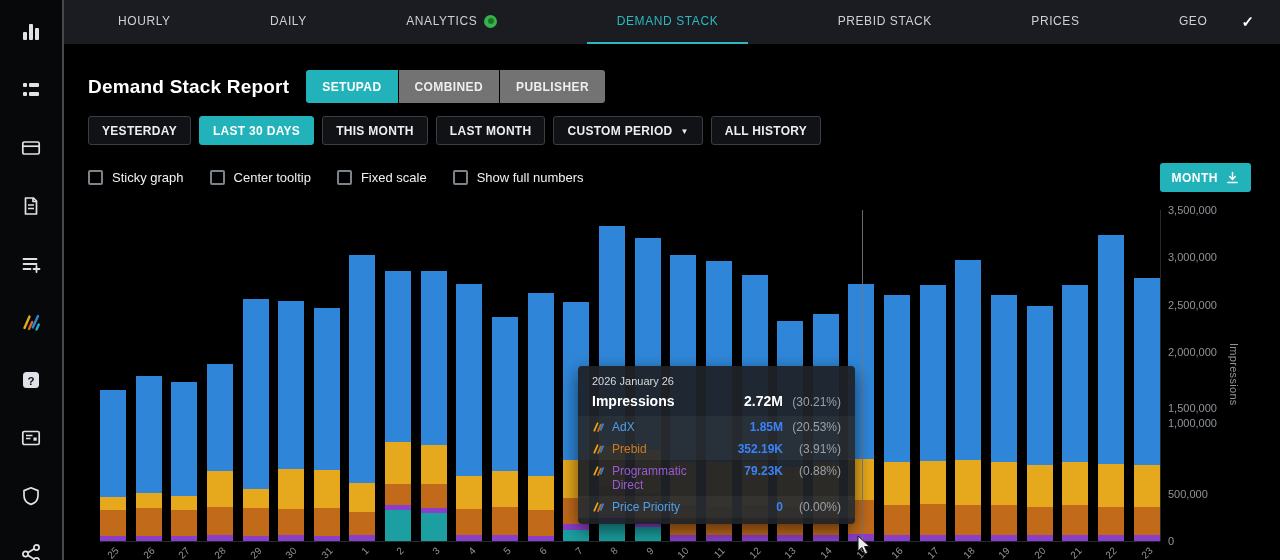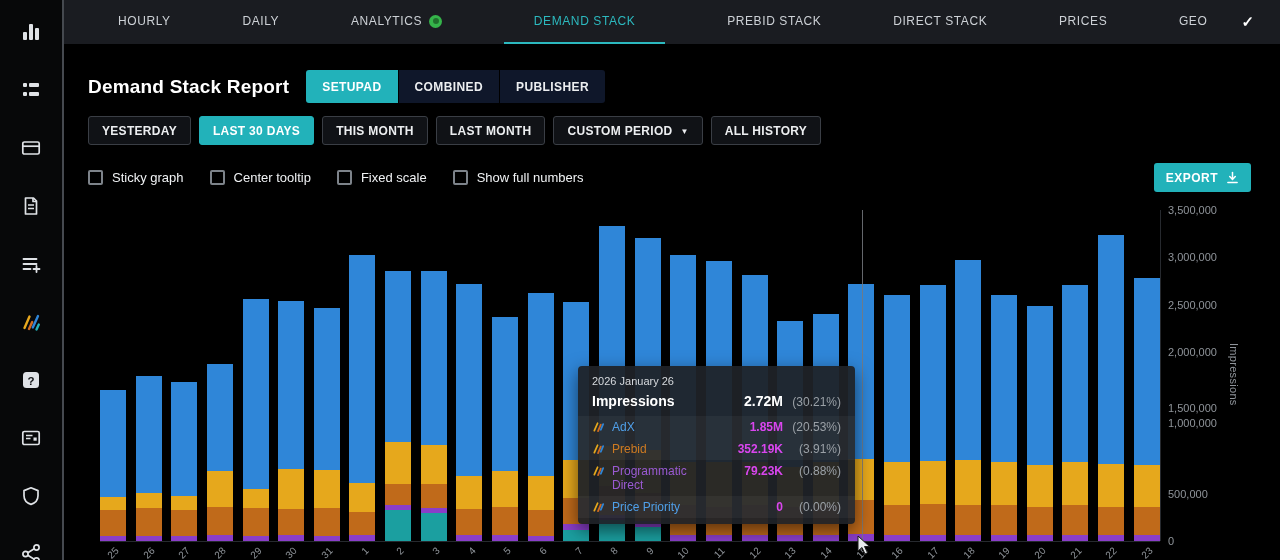--- a/index.html
+++ b/index.html
@@ -26,21 +26,21 @@
   .nav-badge{width:13px;height:13px;border-radius:50%;background:#35b44a;position:relative;display:inline-block;}
   .nav-badge::after{content:"";position:absolute;inset:3.5px;border-radius:50%;background:rgba(0,0,0,.38);}
   .nav-check{display:flex;align-items:center;padding:0 26px 0 10px;color:#fff;font-size:15px;
              font-weight:bold;cursor:pointer;}
 
   
   .title-row{position:absolute;left:88px;top:70px;display:flex;align-items:center;gap:17px;}
   .page-title{font-size:19px;font-weight:bold;color:#fff;margin:0;letter-spacing:.2px;}
   .view-tabs{display:flex;border-radius:3px;overflow:hidden;}
   .view-tab{height:33px;display:flex;align-items:center;padding:0 16px;font-size:12px;
-            font-weight:bold;letter-spacing:.4px;background:#0f172a;color:#eceef0;
+            font-weight:bold;letter-spacing:.4px;background:#737373;color:#eceef0;
             border-right:1px solid #000;cursor:pointer;}
   .view-tab:last-child{border-right:none;}
   .view-tab.active{background:#22b2ba;color:#fff;}
 
   .period-row{position:absolute;left:88px;top:116px;display:flex;gap:8px;}
   .pbtn{height:29px;display:flex;align-items:center;gap:8px;padding:0 13px;font-size:12px;
         font-weight:bold;letter-spacing:.3px;background:#101216;border:1px solid #3a3e45;
         border-radius:3px;color:#eceef0;cursor:pointer;box-sizing:border-box;}
   .pbtn.active{background:#22b2ba;border-color:#22b2ba;color:#fff;}
   .caret{font-size:8px;line-height:1;transform:translateY(1px);}
@@ -73,21 +73,21 @@
            border-radius:4px;padding:9px 0 6px;z-index:10;box-shadow:0 6px 18px rgba(0,0,0,.55);}
   .tt-date{padding:0 14px 3px;font-size:11px;color:#d6d9dd;}
   .tt-total{display:flex;align-items:baseline;padding:3px 14px 7px;}
   .tt-total-label{flex:1;font-size:14px;font-weight:bold;color:#fff;}
   .tt-total-value{width:72px;text-align:right;font-size:14px;font-weight:bold;color:#fff;}
   .tt-total-pct{width:58px;text-align:right;font-size:12px;color:#9aa0a6;}
   .tt-row{display:flex;padding:4px 14px;font-size:12px;}
   .tt-row.striped{background:rgba(255,255,255,.045);}
   .tt-icon{width:13px;height:13px;margin-right:7px;display:inline-flex;}
   .tt-name{flex:1;}
-  .tt-val{width:72px;text-align:right;font-weight:bold;color:#d946ef;}
+  .tt-val{width:72px;text-align:right;font-weight:bold;color:#3b82f6;}
   .tt-pct{width:58px;text-align:right;color:#9aa0a6;}
 
   .cursor{position:absolute;left:857px;top:535px;z-index:20;}
 </style>
 </head>
 <body>
 
 <div class="app">
 
   <aside class="sidebar">
@@ -188,23 +188,20 @@
         </div>
         <div class="nav-tab">
           <span>ANALYTICS</span>
           <span class="nav-badge"></span>
         </div>
         <div class="nav-tab active">
           <span>DEMAND STACK</span>
         </div>
         <div class="nav-tab">
           <span>PREBID STACK</span>
-        </div>
-        <div class="nav-tab">
-          <span>DIRECT STACK</span>
         </div>
         <div class="nav-tab">
           <span>PRICES</span>
         </div>
         <div class="nav-tab">
           <span>GEO</span>
         </div>
       </nav>
     <div class="nav-check">✓</div>
   </header>
@@ -253,21 +250,21 @@
         <span class="box"></span>
         <span>Fixed scale</span>
       </label>
       <label class="chk">
         <span class="box"></span>
         <span>Show full numbers</span>
       </label>
     </div>
 
   <button class="export-btn">
-    <span>EXPORT</span>
+    <span>MONTH</span>
     <span style="display:inline-flex;">
         <svg width="13" height="13" viewBox="0 0 14 14">
           <g stroke="#fff" stroke-width="1.6" fill="none" stroke-linecap="round">
             <path d="M7 1.5v7"></path>
             <path d="M4 6l3 3 3-3"></path>
             <path d="M2 12.5h10"></path>
           </g>
         </svg>
       </span>
   </button>

